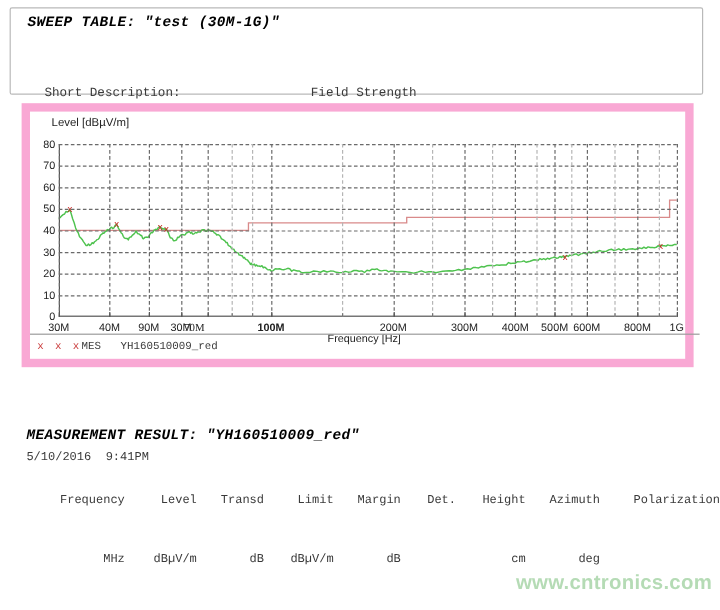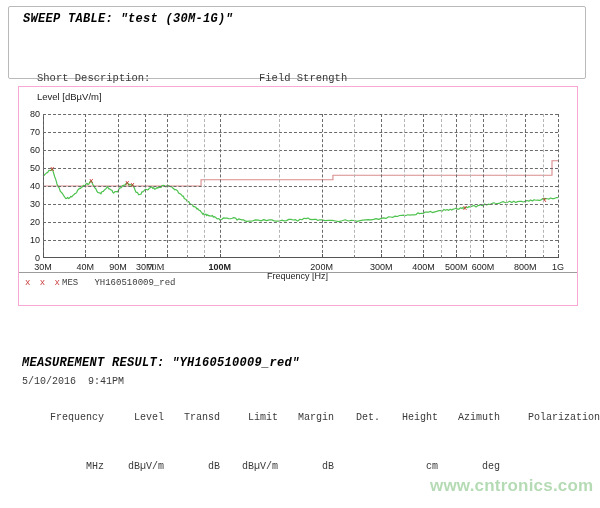--- a/index.html
+++ b/index.html
@@ -64,21 +64,21 @@
   .c5 { width: 70px; }
   .c6 { width: 120px; }
 
   
   .chart-panel {
     position: absolute;
     left: 18px;
     top: 86px;
     width: 560px;
     height: 220px;
-    border: 1px solid #f9a8d4;
+    border: 7px solid #f9a8d4;
     background: #fff;
     box-sizing: border-box;
   }
   .chart-inner {
     position: absolute;
     left: 0; top: 0;
     width: 558px;
     height: 185px;
   }
   .y-axis-title {

